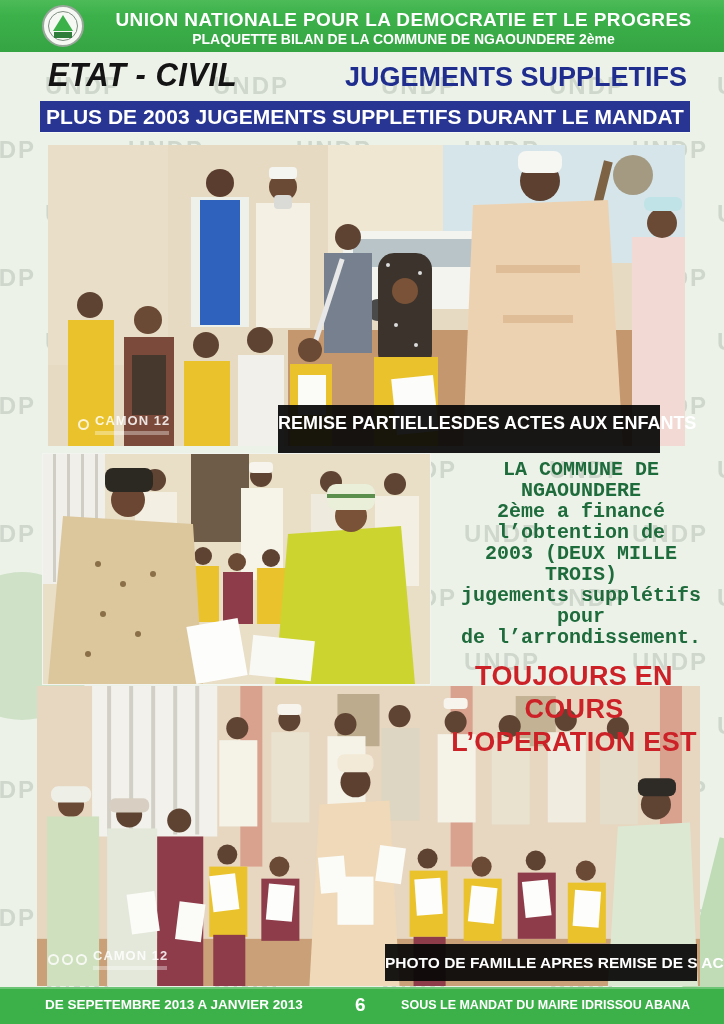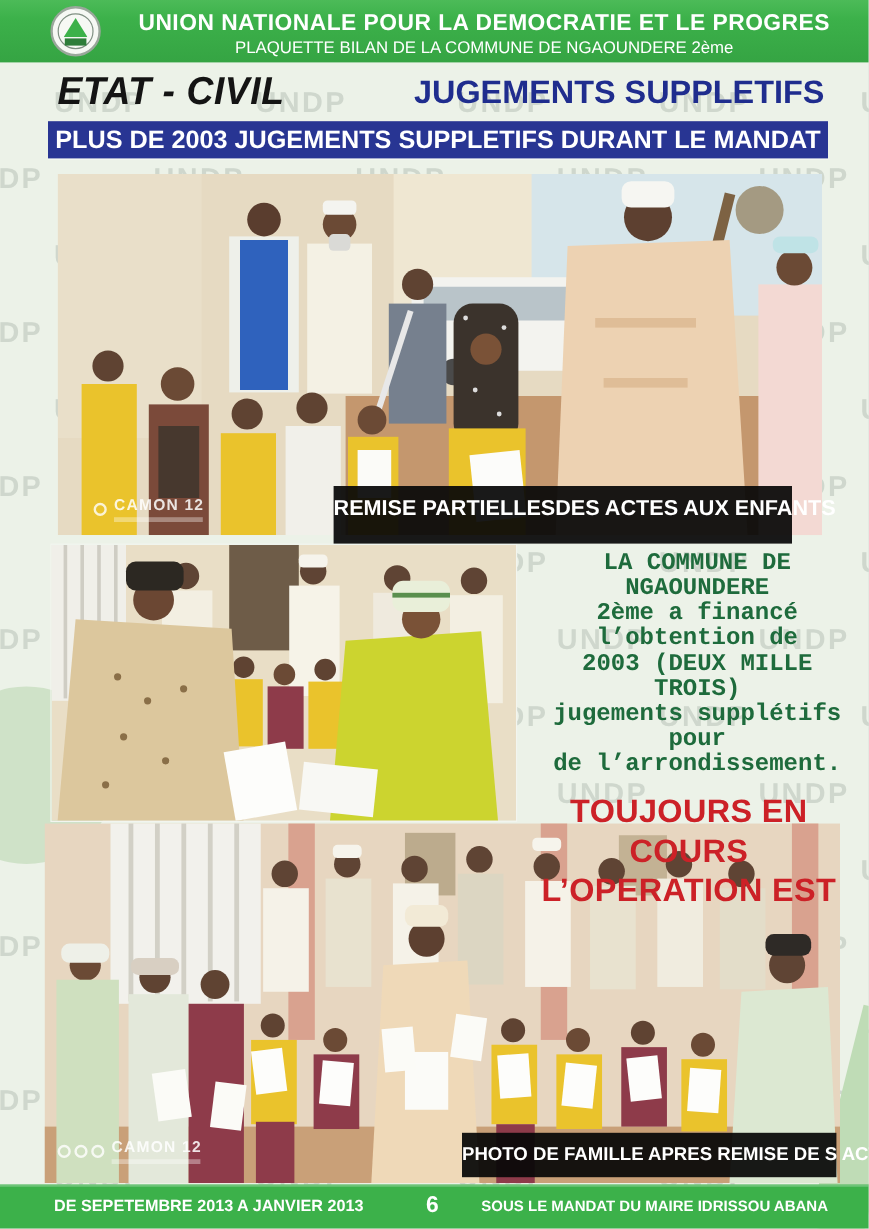--- a/index.html
+++ b/index.html
@@ -38,21 +38,21 @@
     position:absolute; left:9px; top:8px; width:20px; height:16px;
     background:#3cb14a; clip-path:polygon(50% 0,100% 100%,0 100%);
   }
   .logo-base { position:absolute; left:10px; top:25px; width:18px; height:6px; background:#2e7d3a; }
   .header-title {
     position:absolute; left:95px; right:12px; top:9px; text-align:center;
     color:#ffffff; font-weight:bold; font-size:19px; letter-spacing:0.4px; white-space:nowrap;
   }
   .header-subtitle {
     position:absolute; left:95px; right:12px; top:31px; text-align:center;
-    color:#ffffff; font-weight:normal; font-size:14px; white-space:nowrap;
+    color:#ffffff; font-weight:bold; font-size:14px; white-space:nowrap;
   }
   
   .h-left {
     position:absolute; left:48px; top:58px; z-index:3;
     font-size:31px; font-weight:800; font-style:italic; color:#141414;
     letter-spacing:0.5px; transform:scaleY(1.05);
   }
   .h-right {
     position:absolute; left:328px; top:62px; width:376px; z-index:3; text-align:center;
     font-size:27px; font-weight:bold; color:var(--heading-blue,#1f2d8e); white-space:nowrap;

